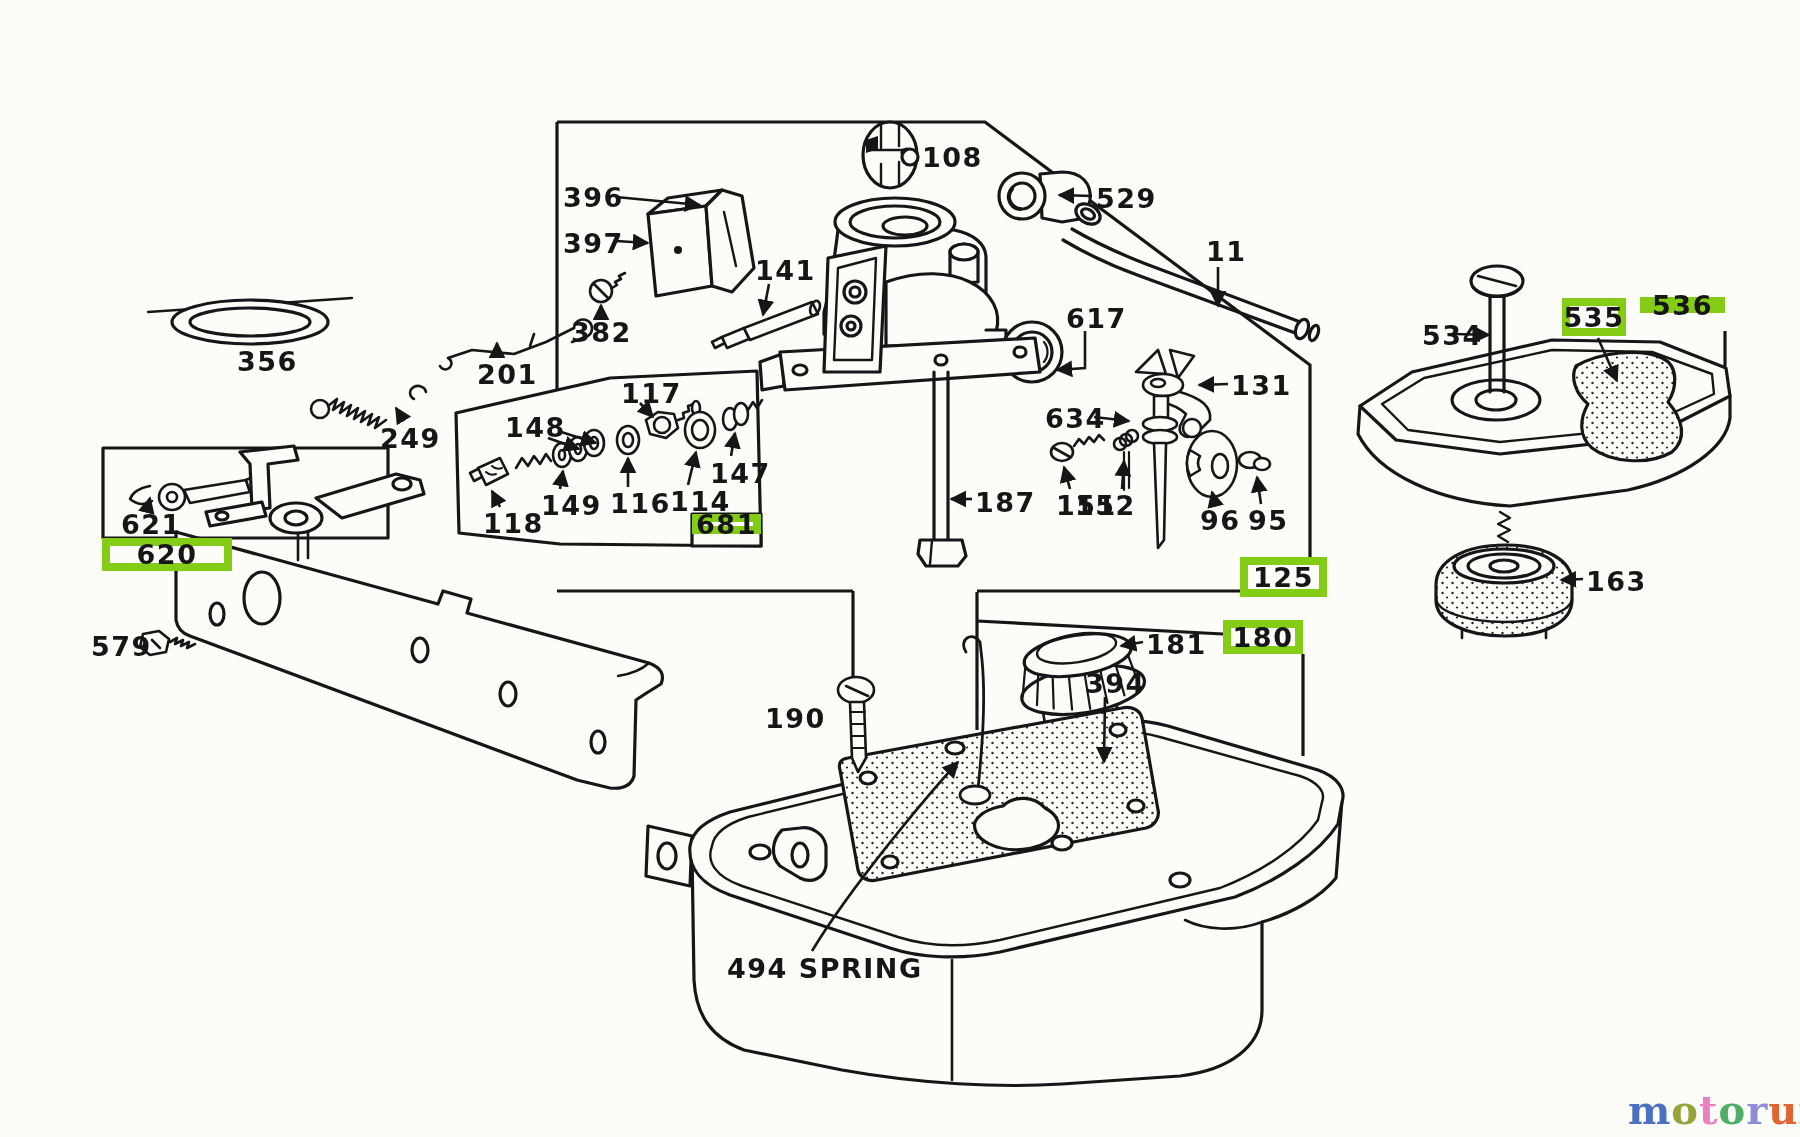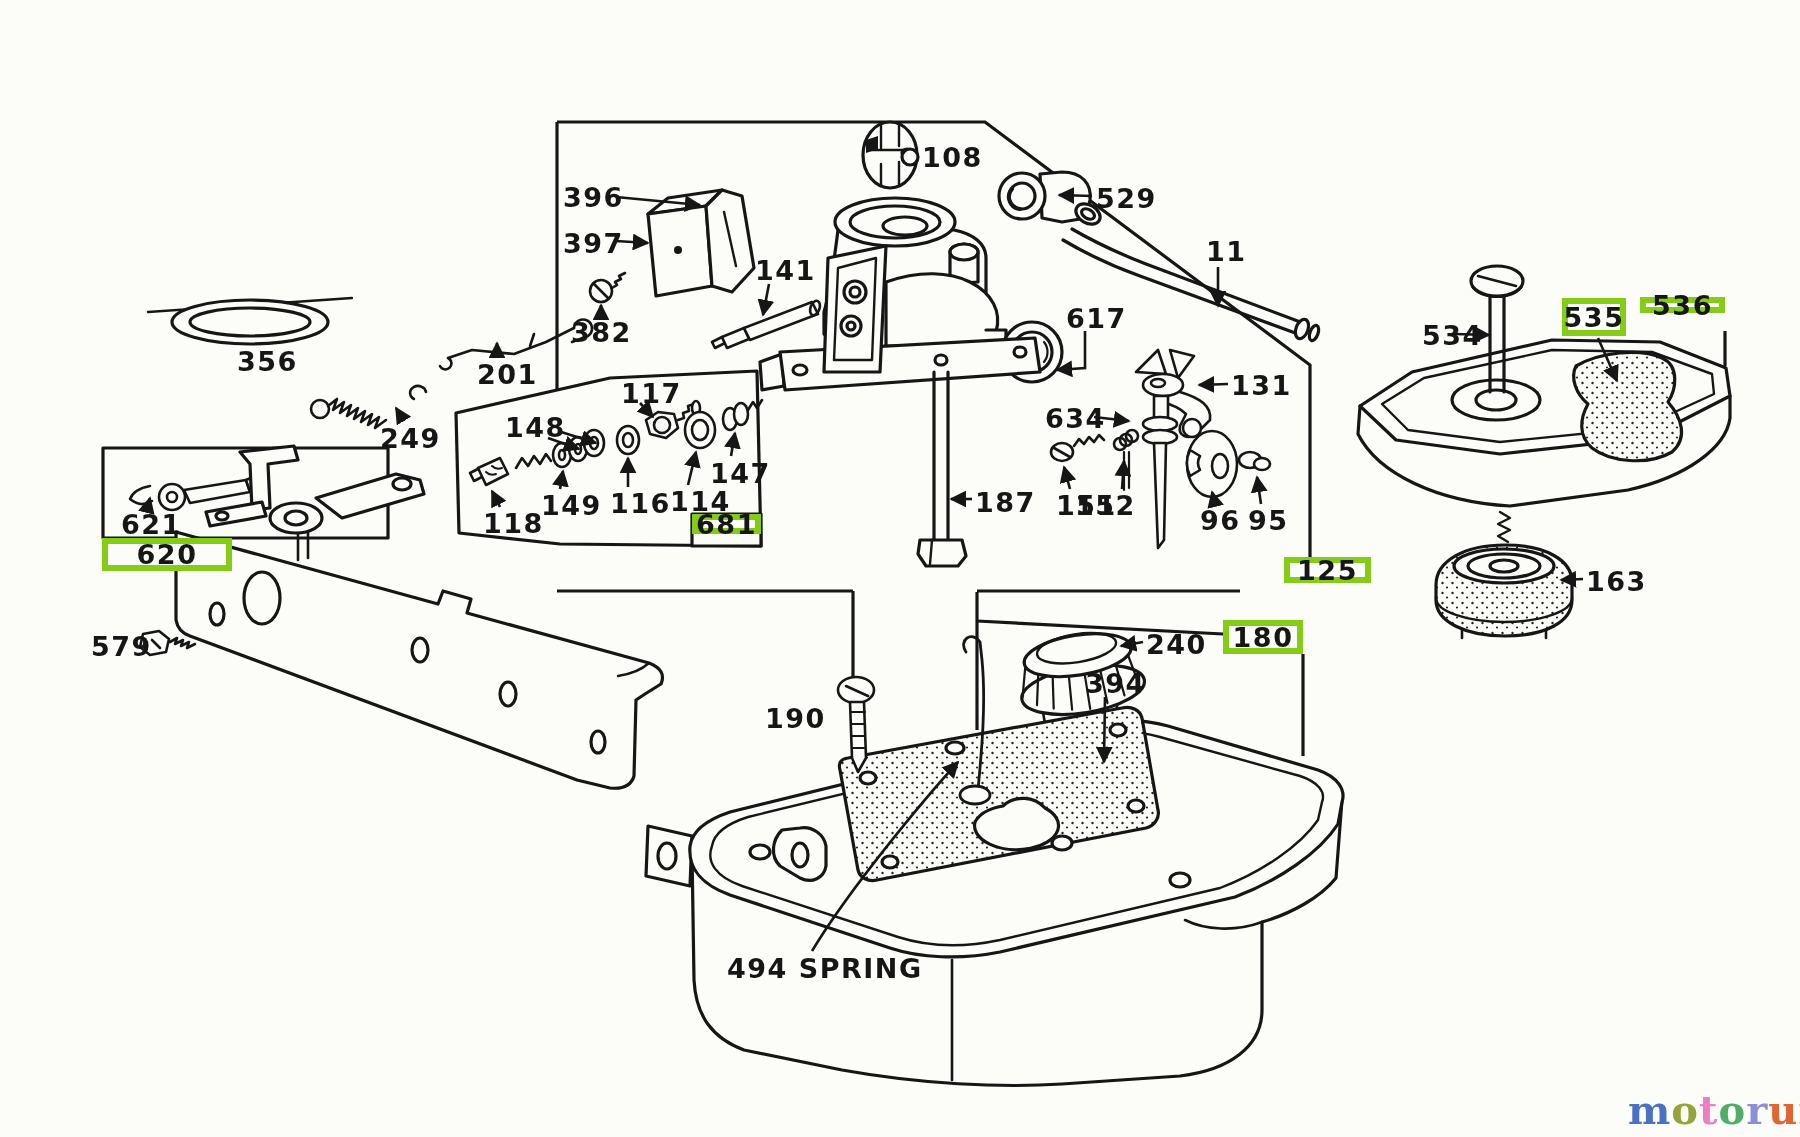--- a/index.html
+++ b/index.html
@@ -1,21 +1,21 @@
 <!DOCTYPE html>
 <html><head>
 <meta charset="utf-8">
 <style>
   html,body{margin:0;padding:0;background:#e8e8e4;}
   .stage{position:relative;width:1800px;height:1137px;background:#fcfcf9;overflow:hidden;
          font-family:"DejaVu Sans",sans-serif;text-decoration:underline;}
   .stage svg{position:absolute;left:0;top:0;}
   .plabel{position:absolute;font:700 27px "DejaVu Sans",sans-serif;color:#161616;
           letter-spacing:1.5px;white-space:nowrap;z-index:5;}
-  .boxed{border:6px solid #84cc16;background:#fcfcf9;display:flex;align-items:center;
+  .boxed{border:8px solid #84cc16;background:#fcfcf9;display:flex;align-items:center;
          justify-content:center;box-sizing:border-box;padding:0;}
   .brand{position:absolute;left:1628px;top:1086px;z-index:6;
          font:700 40px "DejaVu Serif",serif;letter-spacing:1px;}
 </style>
 </head>
 <body>
 
 <div class="stage">
 
 <svg width="1800" height="1137" viewBox="0 0 1800 1137">
@@ -358,29 +358,29 @@
 <div class="plabel" style="left:670px;top:486px">114</div>
 <div class="plabel" style="left:483px;top:508px">118</div>
 <div class="plabel" style="left:121px;top:509px">621</div>
 <div class="plabel" style="left:91px;top:631px">579</div>
 <div class="plabel" style="left:975px;top:487px">187</div>
 <div class="plabel" style="left:1056px;top:490px">151</div>
 <div class="plabel" style="left:1075px;top:490px">152</div>
 <div class="plabel" style="left:1200px;top:505px">96</div>
 <div class="plabel" style="left:1248px;top:505px">95</div>
 <div class="plabel" style="left:1586px;top:566px">163</div>
-<div class="plabel" style="left:1146px;top:629px">240</div>
+<div class="plabel" style="left:1146px;top:629px">181</div>
 <div class="plabel" style="left:765px;top:703px">190</div>
 <div class="plabel" style="left:1085px;top:668px">394</div>
 <div class="plabel" style="left:727px;top:953px">494 SPRING</div>
 
 <div class="plabel boxed" style="left:1562px;top:298px;width:64px;height:38px">535</div>
 <div class="plabel boxed" style="left:1640px;top:297px;width:85px;height:16px">536</div>
 <div class="plabel boxed" style="left:692px;top:514px;width:69px;height:20px">681</div>
 <div class="plabel boxed" style="left:102px;top:538px;width:130px;height:33px">620</div>
-<div class="plabel boxed" style="left:1284px;top:557px;width:87px;height:26px">125</div>
+<div class="plabel boxed" style="left:1240px;top:557px;width:87px;height:40px">125</div>
 <div class="plabel boxed" style="left:1223px;top:620px;width:80px;height:34px">180</div>
 
 <div class="brand">
   <span style="color: rgb(74, 114, 192);">m</span><span style="color: rgb(150, 163, 59);">o</span><span style="color: rgb(236, 127, 192);">t</span><span style="color: rgb(79, 174, 102);">o</span><span style="color: rgb(140, 143, 214);">r</span><span style="color: rgb(224, 101, 50);">u</span><span style="color: rgb(232, 168, 44);">f</span>
 </div>
 
 </div>
 
 </body></html>

